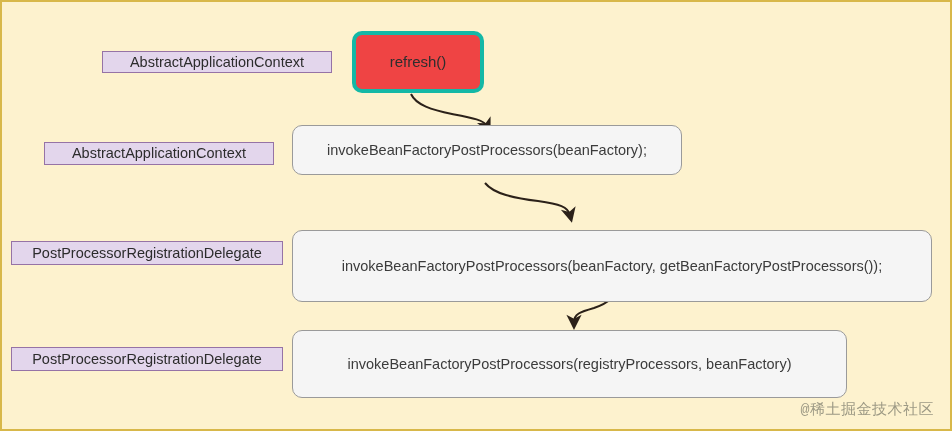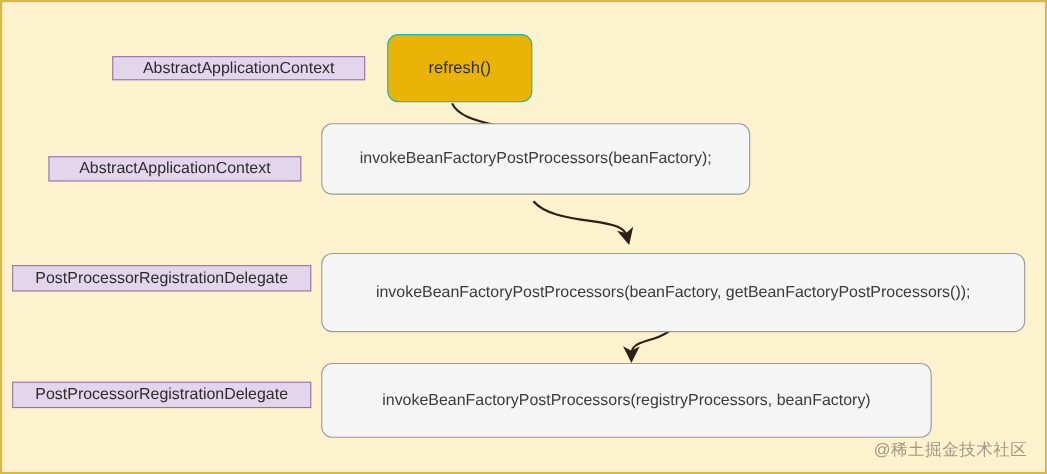--- a/index.html
+++ b/index.html
@@ -38,22 +38,22 @@
   }
   .proc-box {
     background: #f5f5f5;
     border: 1px solid #9a9a9a;
     border-radius: 10px;
     color: #3b3b3b;
     font-size: 14.5px;
     box-shadow: 0 0 0 0 rgba(0,0,0,0);
   }
   .start-box {
-    background: #eab308;
-    border: 1px solid #14b8a6;
+    background: #ef4444;
+    border: 4px solid #14b8a6;
     border-radius: 10px;
     color: #2e2e2e;
     font-size: 15px;
   }
   .tag-box {
     background: #e3d6ec;
     border: 1px solid #9673a6;
     border-radius: 0px;
     color: #2c2c2c;
     font-size: 14.5px;
@@ -91,21 +91,21 @@
   <div class="node tag-box" style="left:100px; top:49px; width:230px; height:22px;">AbstractApplicationContext</div>
 
   <div class="node tag-box" style="left:42px; top:140px; width:230px; height:23px;">AbstractApplicationContext</div>
 
   <div class="node tag-box" style="left:9px; top:239px; width:272px; height:24px;">PostProcessorRegistrationDelegate</div>
 
   <div class="node tag-box" style="left:9px; top:345px; width:272px; height:24px;">PostProcessorRegistrationDelegate</div>
 
   <div class="node start-box" style="left:350px; top:29px; width:132px; height:62px;">refresh()</div>
 
-  <div class="node proc-box" style="left:290px; top:110px; width:390px; height:65px;">invokeBeanFactoryPostProcessors(beanFactory);</div>
+  <div class="node proc-box" style="left:290px; top:123px; width:390px; height:50px;">invokeBeanFactoryPostProcessors(beanFactory);</div>
 
   <div class="node proc-box" style="left:290px; top:228px; width:640px; height:72px;">invokeBeanFactoryPostProcessors(beanFactory, getBeanFactoryPostProcessors());</div>
 
   <div class="node proc-box" style="left:290px; top:328px; width:555px; height:68px;">invokeBeanFactoryPostProcessors(registryProcessors, beanFactory)</div>
 
-  <div class="watermark" style="right:16px; bottom:10px;">@稀土掘金技术社区</div>
+  <div class="watermark" style="right:16px; bottom:10px;font-family:Liberation Mono, monospace;">@稀土掘金技术社区</div>
 
 </div>
 
 </body></html>

